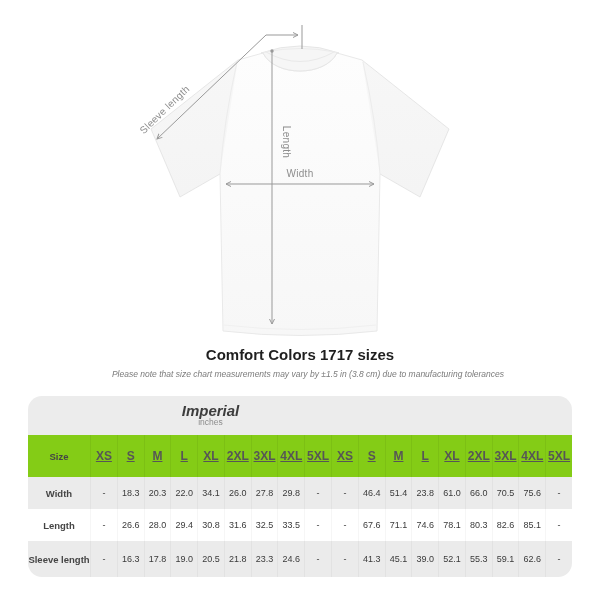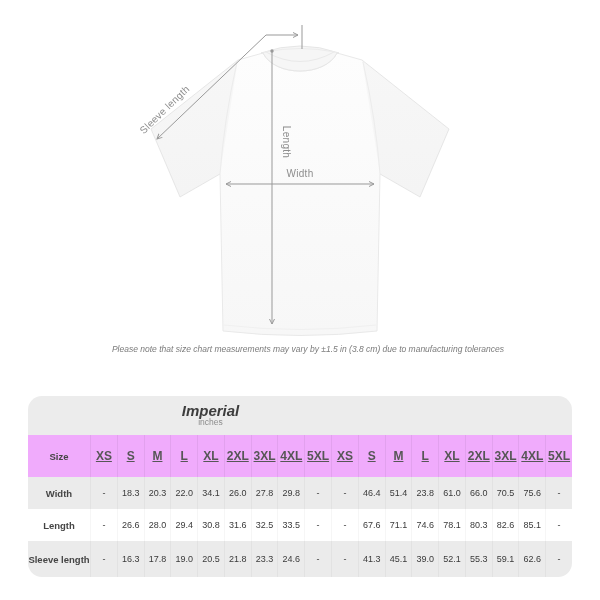--- a/index.html
+++ b/index.html
@@ -17,21 +17,21 @@
   
   .size-table{position:absolute;left:28px;top:396px;width:544px;border-radius:14px;overflow:hidden;
     background:#ffffff;}
   .trow{display:grid;grid-template-columns:62px repeat(18,1fr);align-items:center;}
   .row-groups{background:#ececec;height:39px;}
   .group{text-align:center;}
   .group-imperial{grid-column:2 / span 9;}
   .group-metric{grid-column:11 / span 9;}
   .group-name{font-size:15px;font-weight:bold;font-style:italic;color:#3d3d3d;line-height:13px;}
   .group-unit{font-size:8.5px;color:#8d8d8d;line-height:11px;}
-  .row-sizes{background:#f0abfc;height:42px;}
+  .row-sizes{background:#84cc16;height:42px;}
   .row-data{height:32px;}
   .row-data.odd{background:#ebebeb;}
   .row-data.even{background:#ffffff;}
   .row-data:last-child{height:36px;}
   .lbl-cell{font-size:9.5px;font-weight:bold;color:#454545;text-align:center;height:100%;
     display:flex;align-items:center;justify-content:center;}
   .size-cell{font-size:12px;font-weight:bold;color:#565656;text-align:center;height:100%;
     display:flex;align-items:center;justify-content:center;border-left:1px solid rgba(0,0,0,0.055);text-decoration:underline;}
   .val-cell{font-size:9px;color:#3a3a3a;text-align:center;height:100%;
     display:flex;align-items:center;justify-content:center;border-left:1px solid rgba(0,0,0,0.035);}
@@ -90,20 +90,21 @@
       <circle cx="272" cy="51" r="1.7" fill="#999999"></circle>
 
       <g font-size="10" fill="#8d8d8d" letter-spacing="0.3">
         <text transform="translate(167,112) rotate(-44)" text-anchor="middle">Sleeve length</text>
         <text transform="translate(283,142) rotate(90)" text-anchor="middle">Length</text>
         <text x="300" y="177" text-anchor="middle">Width</text>
       </g>
     </svg>
   </div>
 
+  <div class="title">Comfort Colors 1717 sizes</div>
   <div class="subtitle">Please note that size chart measurements may vary by ±1.5 in (3.8 cm) due to manufacturing tolerances</div>
 
   <div class="size-table">
 
     <div class="trow row-groups">
       <div class="group group-imperial">
         <div class="group-name">Imperial</div>
         <div class="group-unit">inches</div>
       </div>
     </div>

